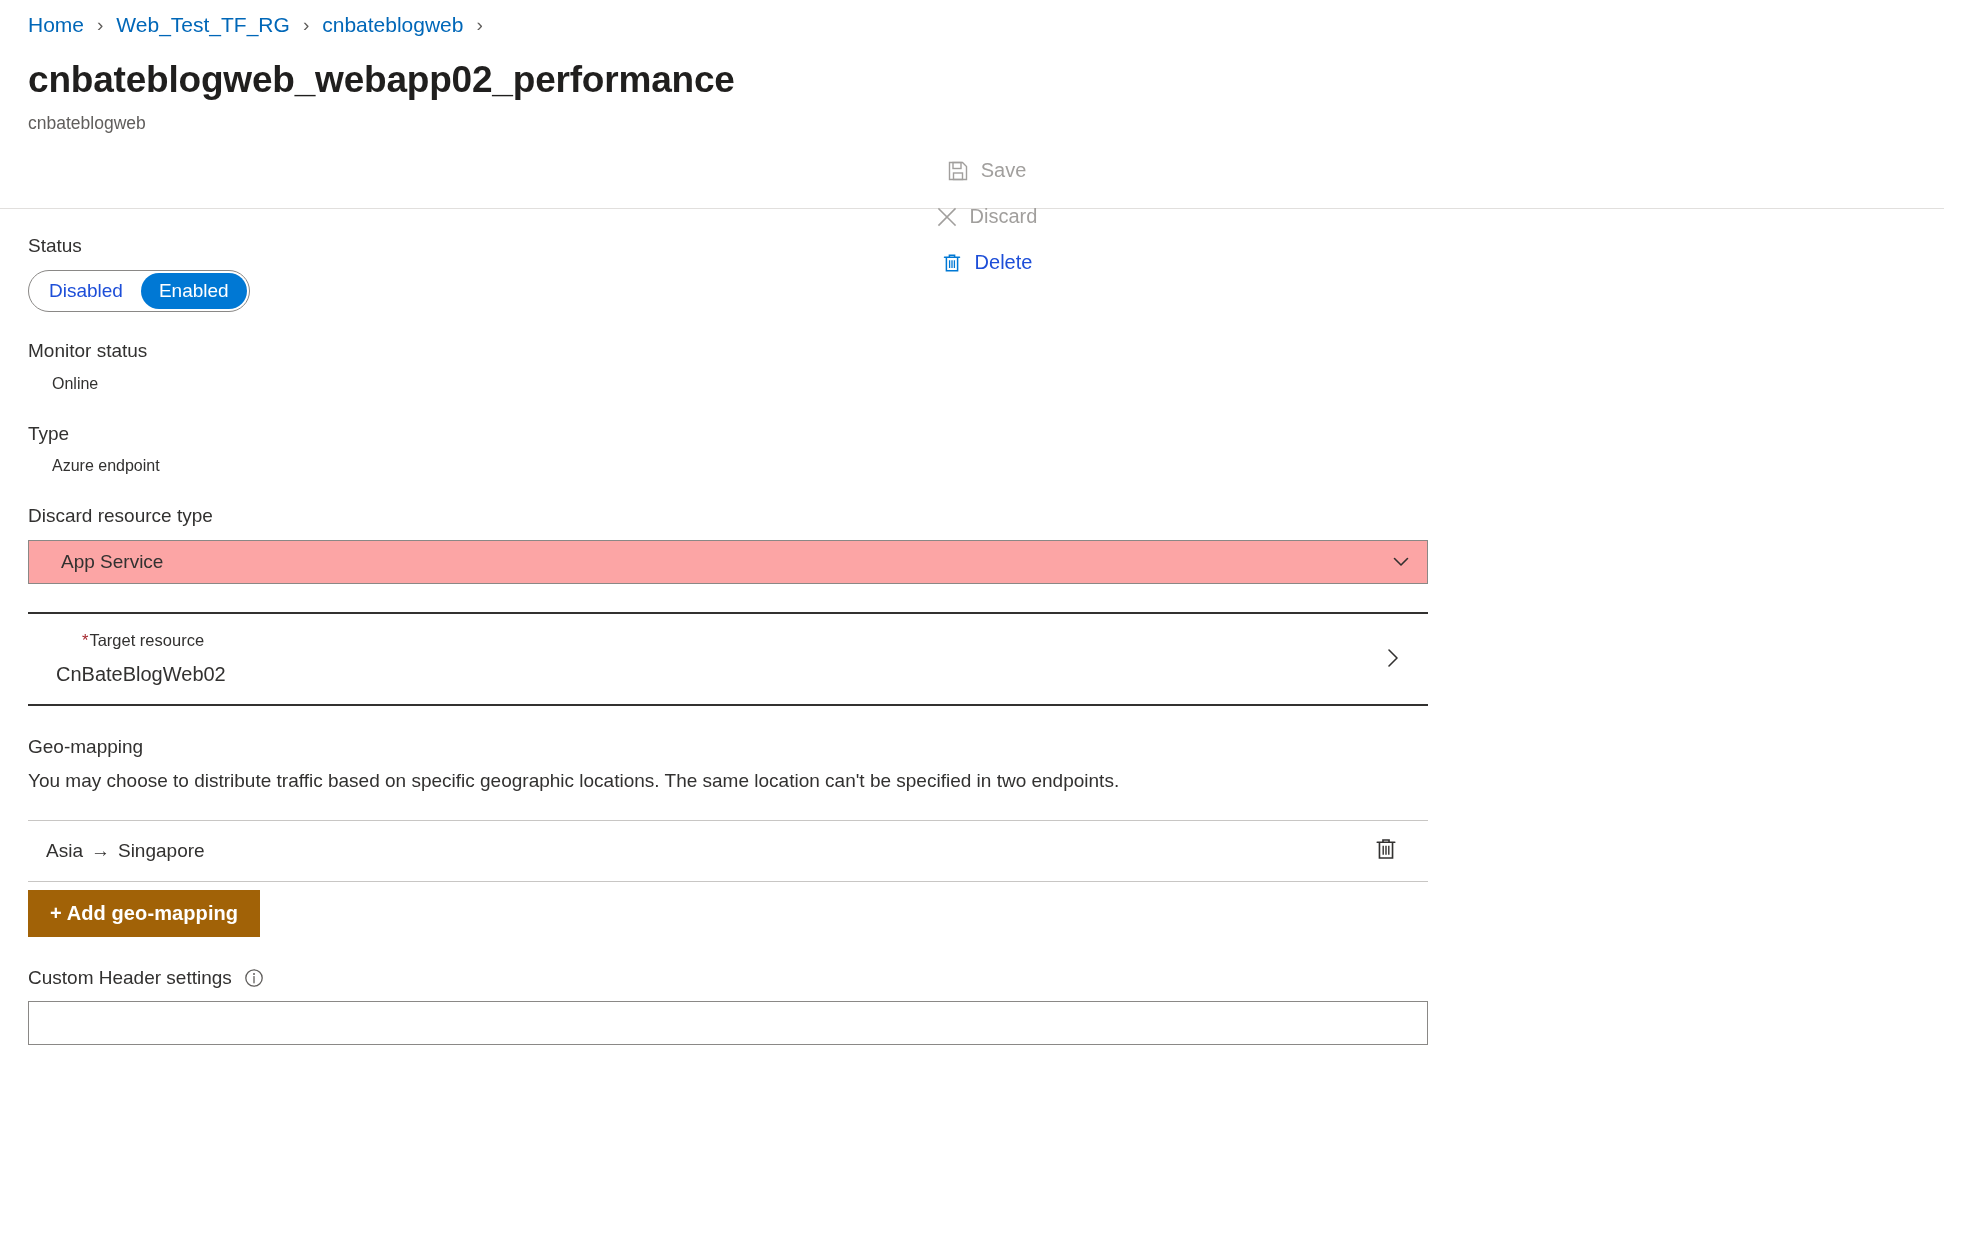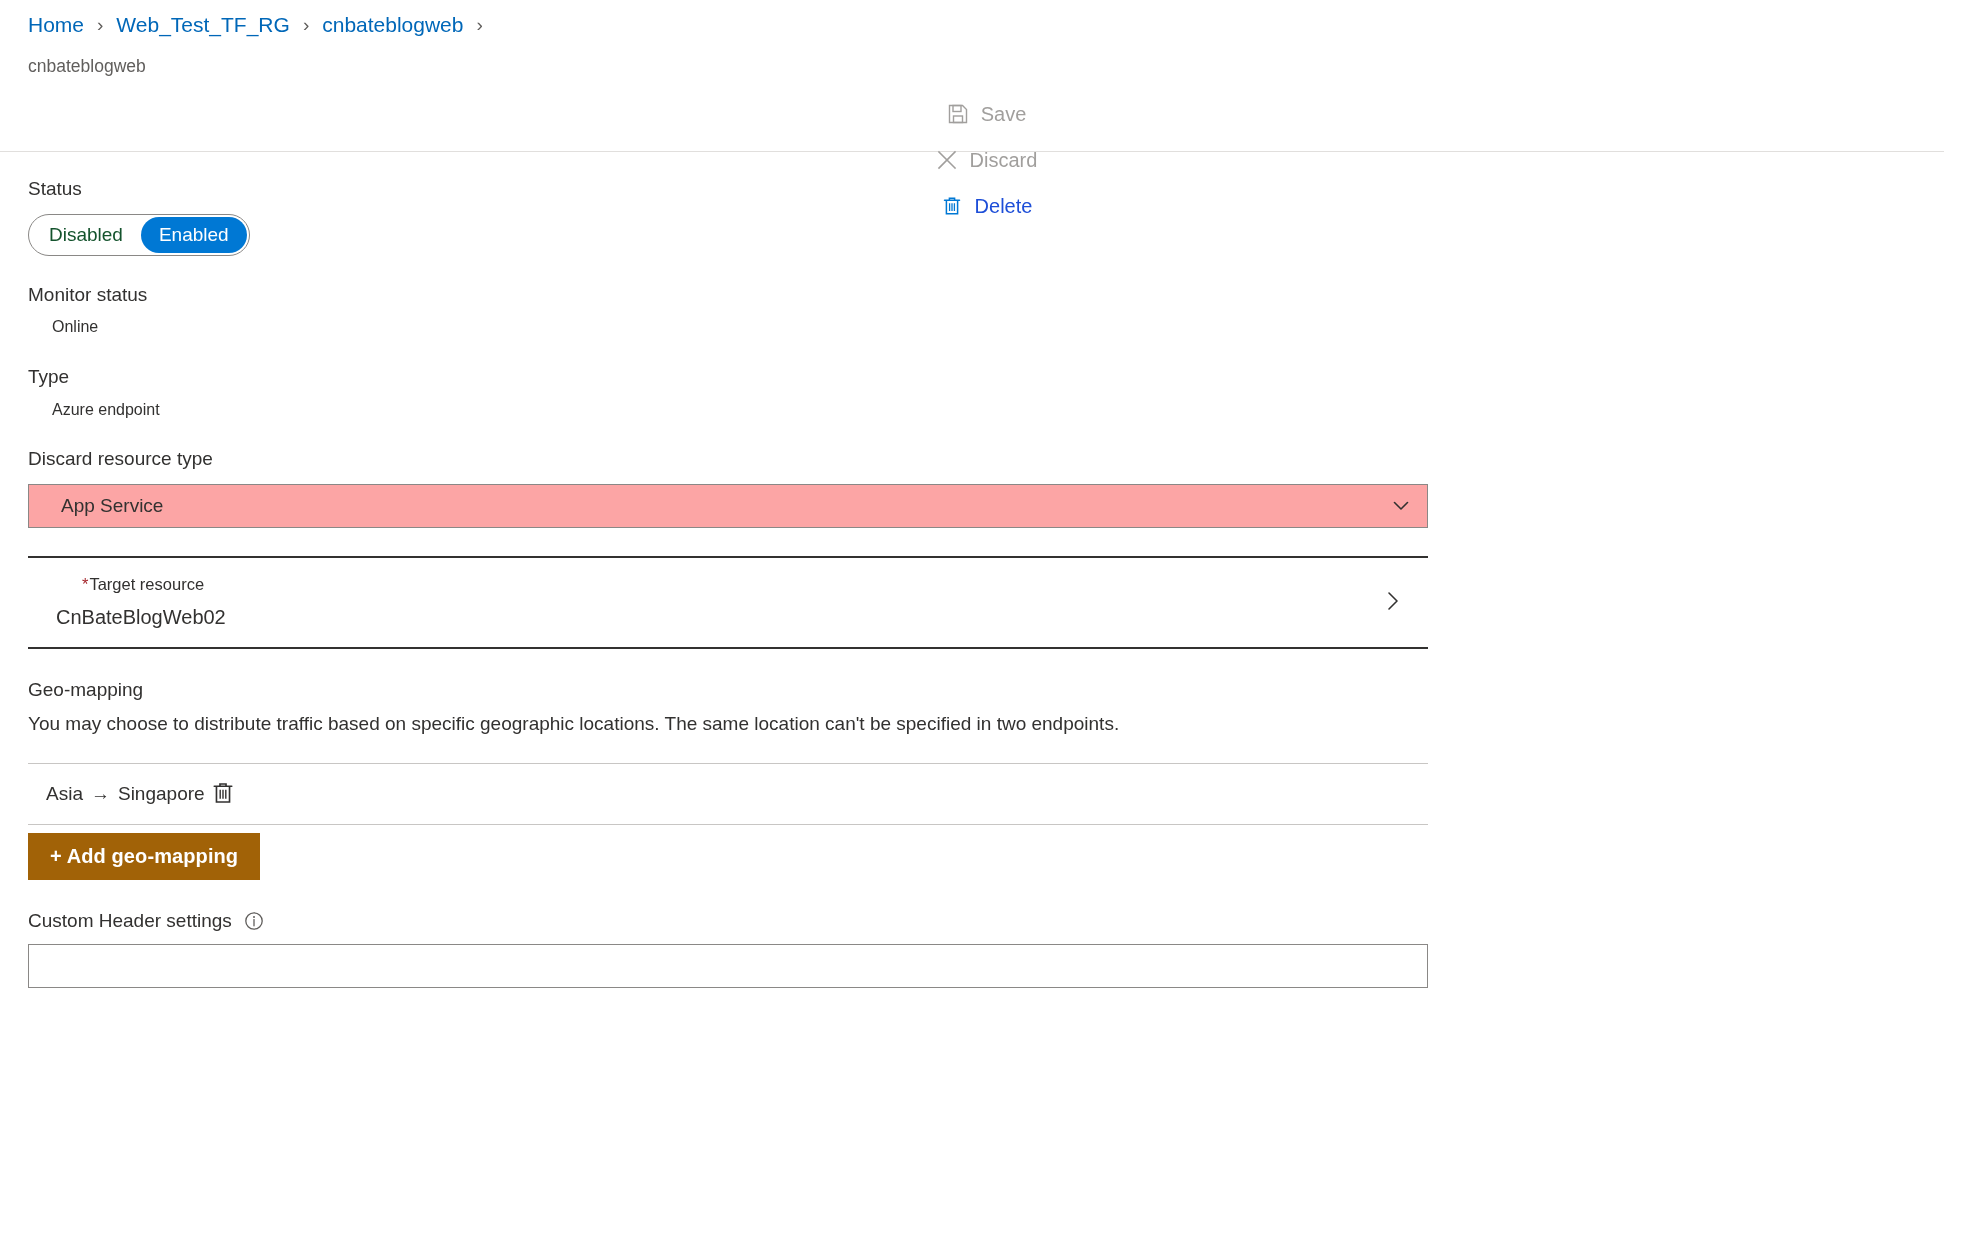--- a/index.html
+++ b/index.html
@@ -120,21 +120,21 @@
     padding: 2px;
     margin-top: 12px;
     background: #ffffff;
     cursor: pointer;
     user-select: none;
   }
   .pill-opt {
     font-size: 19px;
     padding: 7px 18px;
     border-radius: 999px;
-    color: #14532d;
+    color: #1d4ed8;
     white-space: nowrap;
   }
   .pill-opt.active {
     background: #0078d4;
     color: #ffffff;
   }
 
   
   .dropdown {
     width: 1400px;
@@ -203,20 +203,21 @@
   }
   .geo-list {
     width: 1400px;
     margin-top: 25px;
     border-top: 1px solid #c8c6c4;
     border-bottom: 1px solid #c8c6c4;
   }
   .geo-row {
     display: flex;
     align-items: center;
+    justify-content: space-between;
     height: 60px;
     padding: 0 24px 0 18px;
   }
   .geo-row-text { font-size: 19px; color: #323130; }
   .geo-arrow { margin: 0 8px; }
   .trash-btn {
     background: transparent;
     border: none;
     cursor: pointer;
     padding: 4px;
@@ -272,20 +273,21 @@
 
   <nav class="breadcrumb">
     <a class="crumb-link">Home</a>
     <span class="crumb-sep">›</span>
     <a class="crumb-link">Web_Test_TF_RG</a>
     <span class="crumb-sep">›</span>
     <a class="crumb-link">cnbateblogweb</a>
     <span class="crumb-sep">›</span>
   </nav>
 
+  <h1 class="page-title">cnbateblogweb_webapp02_performance</h1>
   <div class="page-subtitle">cnbateblogweb</div>
 
   <div class="commandbar">
 
     <button class="cmd disabled">
       <span class="ico">
         <svg width="24" height="24" viewBox="0 0 24 24" fill="none">
           <path d="M3.5 3.5h13L20.5 7.5v13h-17z" stroke="#a19f9d" stroke-width="1.4"></path>
           <rect x="7" y="3.5" width="8" height="6" stroke="#a19f9d" stroke-width="1.4" fill="none"></rect>
           <rect x="7.5" y="14" width="9" height="6.5" stroke="#a19f9d" stroke-width="1.4" fill="none"></rect>

